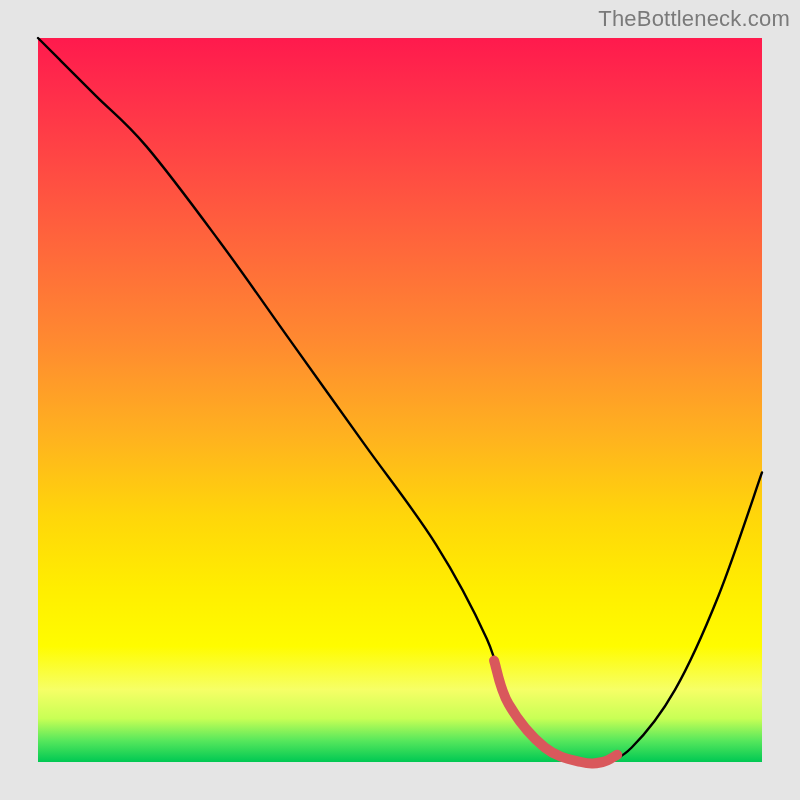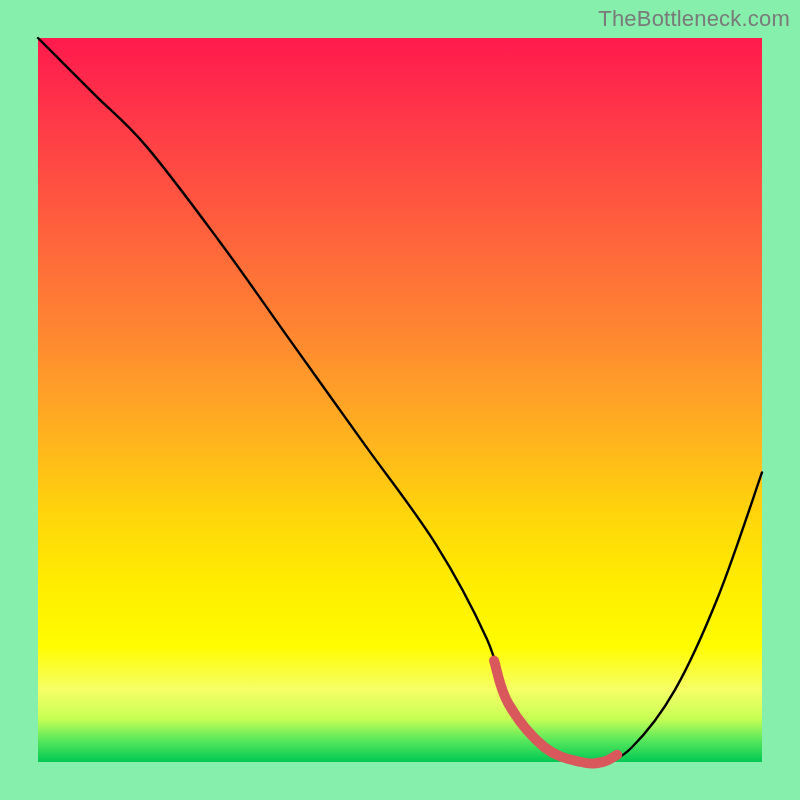--- a/index.html
+++ b/index.html
@@ -8,21 +8,21 @@
     width: 800px;
     height: 800px;
     background: #000;
     overflow: hidden;
     font-family: Arial, Helvetica, sans-serif;
   }
   .frame {
     position: relative;
     width: 800px;
     height: 800px;
-    background: #86efac;
+    background: #e5e5e5;
   }
   .plot-area {
     position: absolute;
     left: 38px;
     top: 38px;
     width: 724px;
     height: 724px;
     
     background: linear-gradient(
       to bottom,

